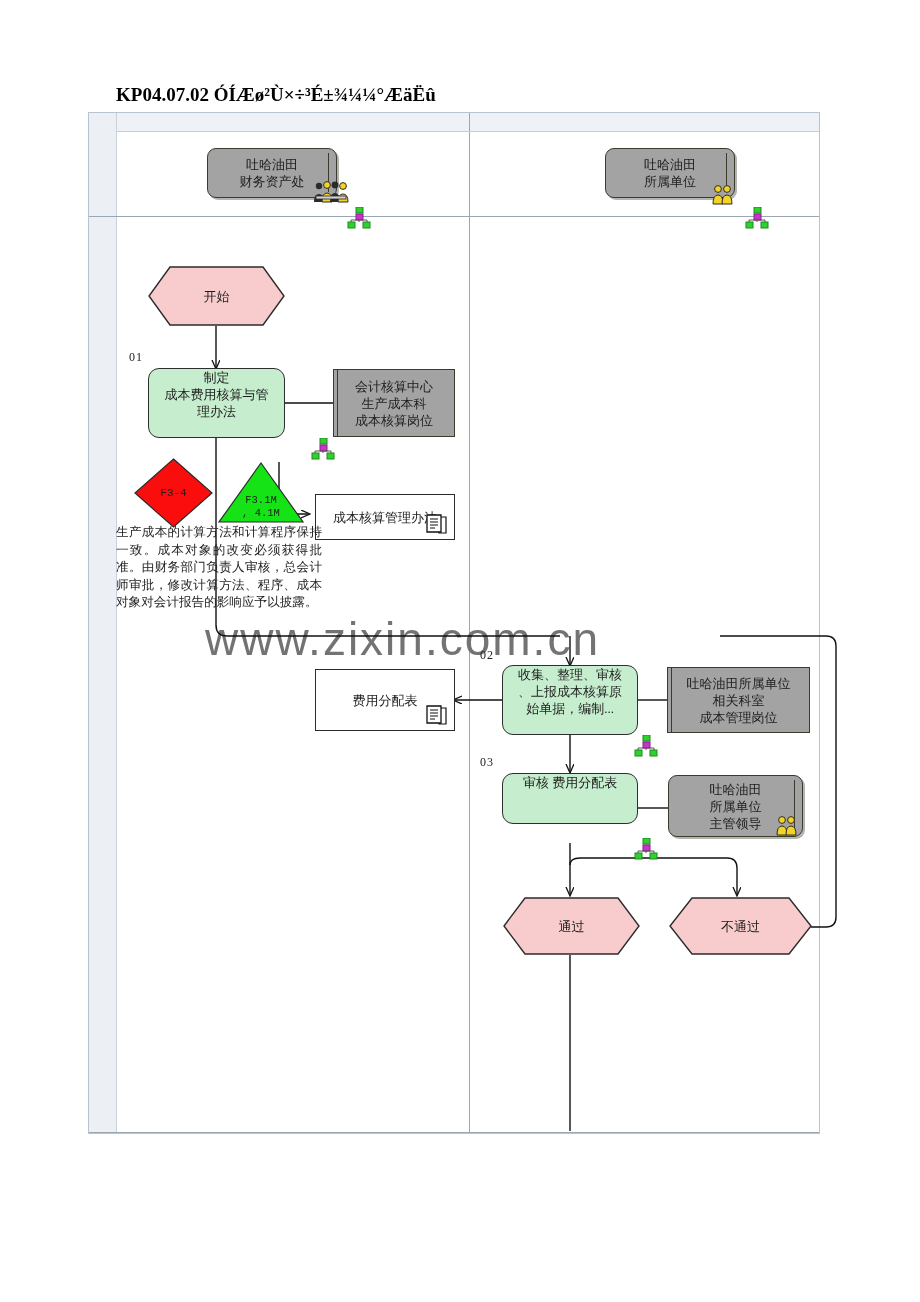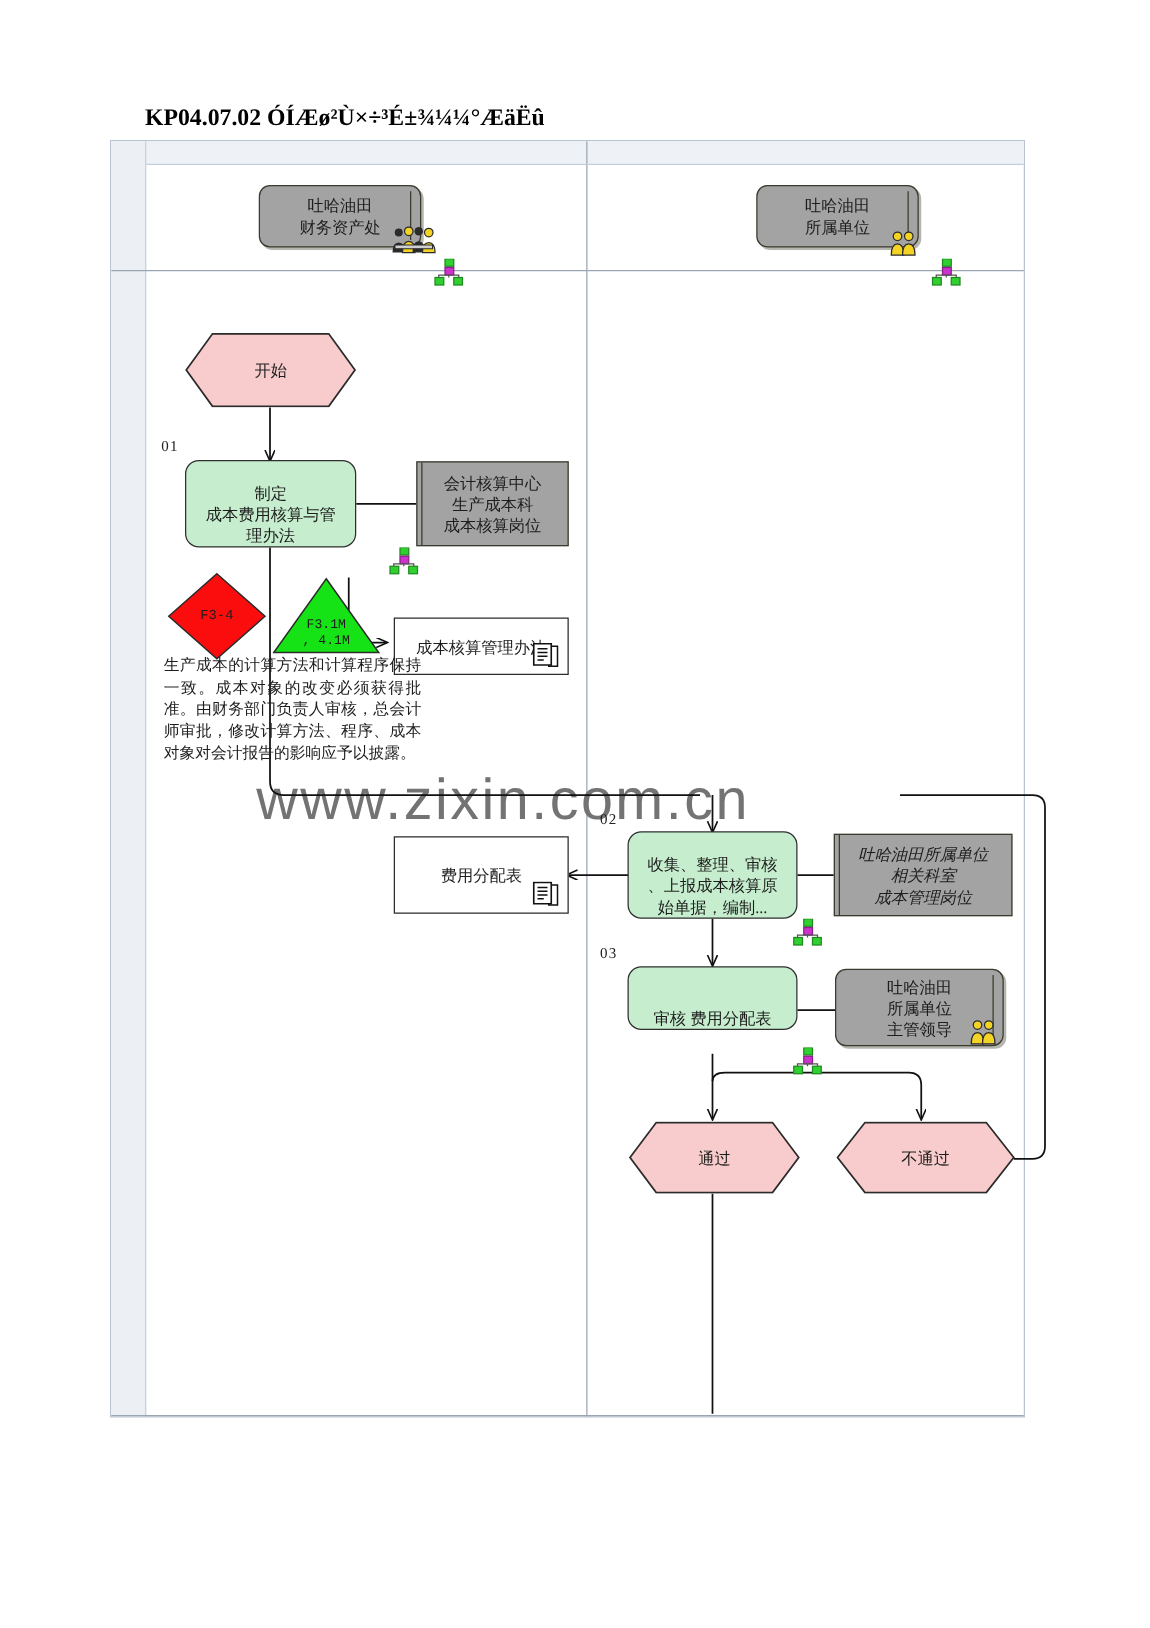--- a/index.html
+++ b/index.html
@@ -72,21 +72,21 @@
   }
   .rolebox.rnd::after{
     content:"";position:absolute;right:7px;top:4px;width:1px;height:calc(100% - 9px);
     background:#3a3a2d;
   }
 
   
   .proc{
     position:absolute;background:#c6eece;border:1px solid #2e2e2e;
     border-radius:11px;box-sizing:border-box;
-    display:flex;align-items:flex-end;justify-content:center;
+    display:flex;align-items:flex-start;justify-content:center;
   }
 
   
   .docbox{
     position:absolute;background:#ffffff;border:1px solid #2b2b2b;
     box-sizing:border-box;display:flex;align-items:center;justify-content:center;
   }
   .doc-glyph{position:absolute;right:6px;bottom:3px;}
 
   
@@ -99,21 +99,21 @@
   
   .stepno{
     position:absolute;font-family:"Liberation Serif","DejaVu Serif",serif;
     font-size:12px;color:#222;letter-spacing:1px;
   }
 
   
   .note{
     position:absolute;left:116px;top:524px;width:206px;
     font-family:"Liberation Serif","DejaVu Serif",serif;
-    font-size:12.6px;line-height:17.6px;color:#1d1d1d;text-align:justify;margin-left:15px;
+    font-size:12.6px;line-height:17.6px;color:#1d1d1d;text-align:justify;
   }
 
   
   svg.wires{position:absolute;left:0;top:0;width:920px;height:1302px;overflow:visible;}
 
   
   .orgicon{position:absolute;}
   .peopleicon{position:absolute;}
 </style>
 </head>
@@ -283,21 +283,21 @@
     </svg>
   </div>
 
   <div class="stepno" style="left:480px;top:648px;">02</div>
   <div class="proc" style="left:502px;top:665px;width:136px;height:70px;">
     <div class="nodetext">收集、整理、审核
 、上报成本核算原
 始单据，编制...</div>
   </div>
 
-  <div class="rolebox sq" style="left:667px;top:667px;width:143px;height:66px;font-style:italic;">
+  <div class="rolebox sq" style="left:667px;top:667px;width:143px;height:66px;">
     <div class="nodetext">吐哈油田所属单位
 相关科室
 成本管理岗位</div>
   </div>
   <svg class="orgicon" style="left:634px;top:735px;" width="24" height="22" viewBox="0 0 24 22">
     <rect x="9" y="0" width="7" height="6" fill="#2fd02f" stroke="#1f8a1f"></rect>
     <rect x="9" y="7" width="7" height="6" fill="#cc33cc" stroke="#8a1f8a"></rect>
     <rect x="1" y="15" width="7" height="6" fill="#2fd02f" stroke="#1f8a1f"></rect>
     <rect x="16" y="15" width="7" height="6" fill="#2fd02f" stroke="#1f8a1f"></rect>
     <path d="M12,13 L12,15 M4,15 L4,13 L20,13 L20,15" stroke="#555" fill="none" stroke-width="1"></path>

